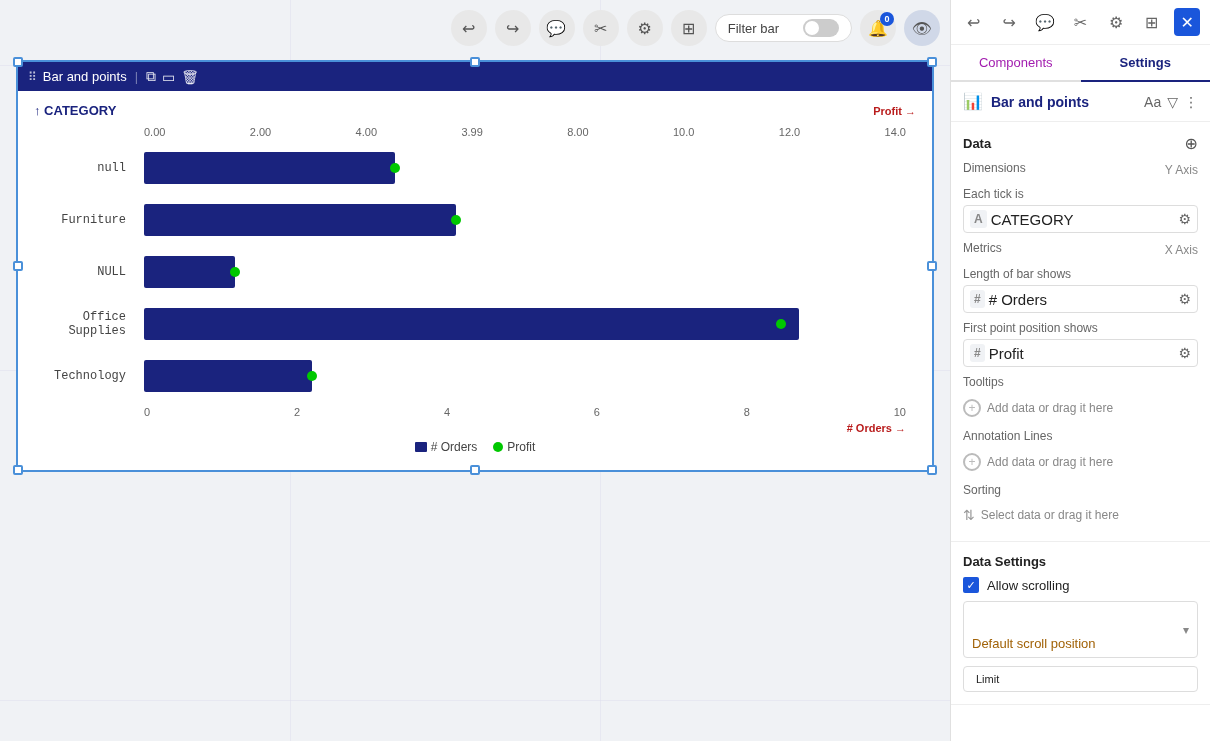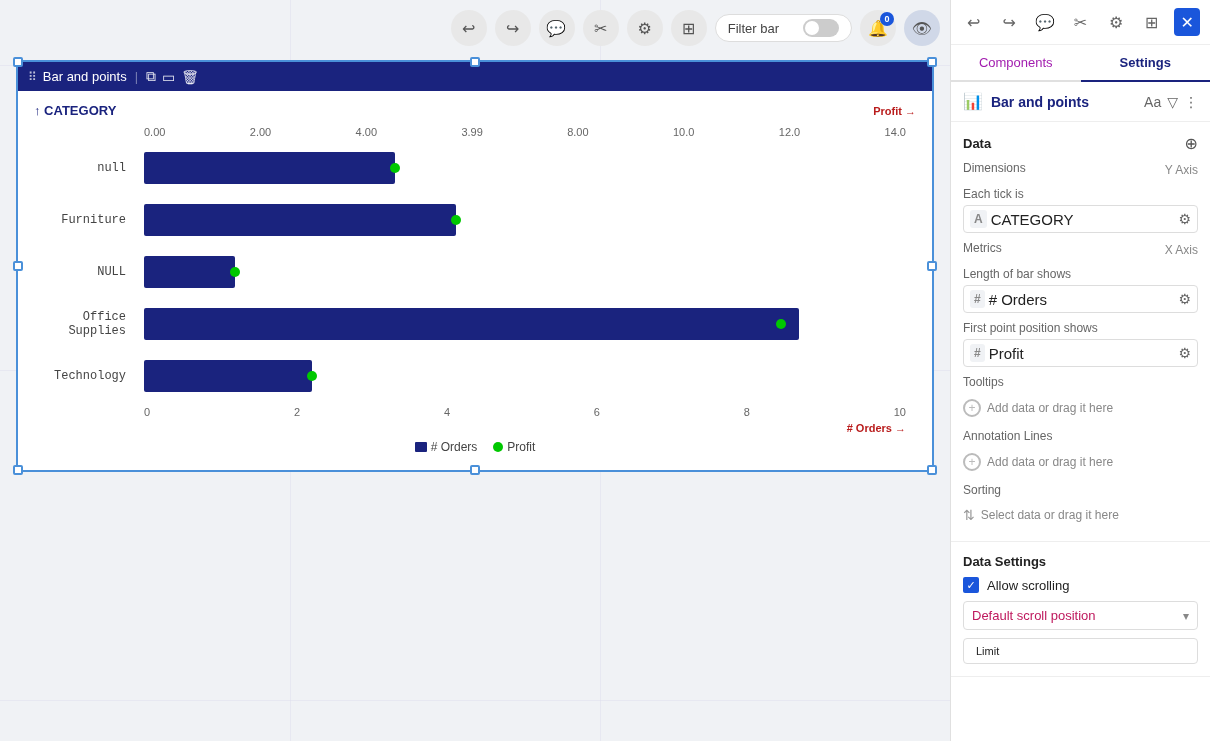--- a/index.html
+++ b/index.html
@@ -523,21 +523,22 @@
       border-radius: 4px;
       background: white;
       padding: 6px 8px;
       margin-bottom: 8px;
       justify-content: space-between;
       cursor: pointer;
     }
 
     .panel-select-value {
       font-size: 13px;
-      color: #be185d;
+      color: #a16207;
+      margin-top: 28px;
     }
 
     .panel-select-arrow {
       font-size: 12px;
       color: #888;
     }
 
     .limit-btn {
       border: 1px solid #ddd;
       border-radius: 4px;

